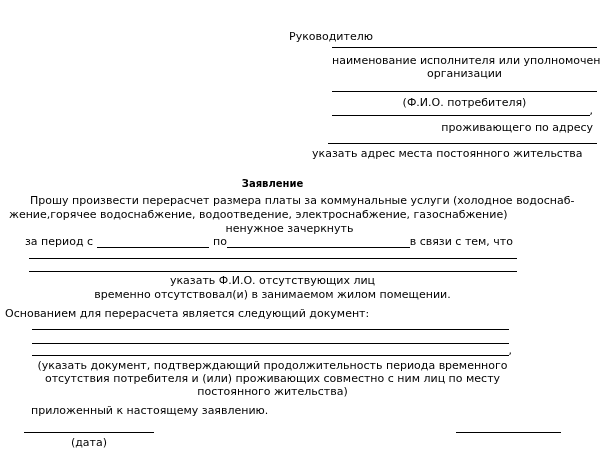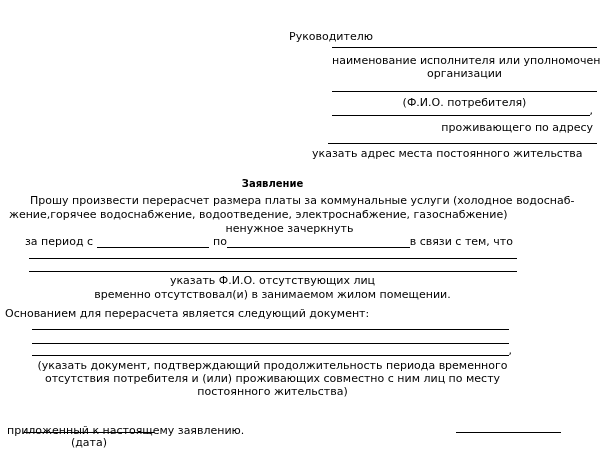--- a/index.html
+++ b/index.html
@@ -82,20 +82,20 @@
 
   <div class="row" style="left:32px; top:345px; width:480px; height:11px;">
     <div class="fill grow" style="height:11px;"></div>
     <span class="comma">,</span>
   </div>
 
   <div class="abs center" style="left:0px; top:359px; width:545px;">(указать документ, подтверждающий продолжительность периода временного</div>
   <div class="abs center" style="left:0px; top:372px; width:545px;">отсутствия потребителя и (или) проживающих совместно с ним лиц по месту</div>
   <div class="abs center" style="left:0px; top:385px; width:545px;">постоянного жительства)</div>
 
-  <div class="abs" style="left:7px; top:404px;margin-top:20px;">приложенный к настоящему заявлению.</div>
+  <div class="abs" style="left:31px; top:404px;">приложенный к настоящему заявлению.</div>
 
   <div class="hrule" style="left:24px; top:432px; width:130px;"></div>
   <div class="abs center" style="left:24px; top:436px; width:130px;">(дата)</div>
 
   <div class="hrule" style="left:456px; top:432px; width:105px;"></div>
 
 </div>
 
 </body></html>

